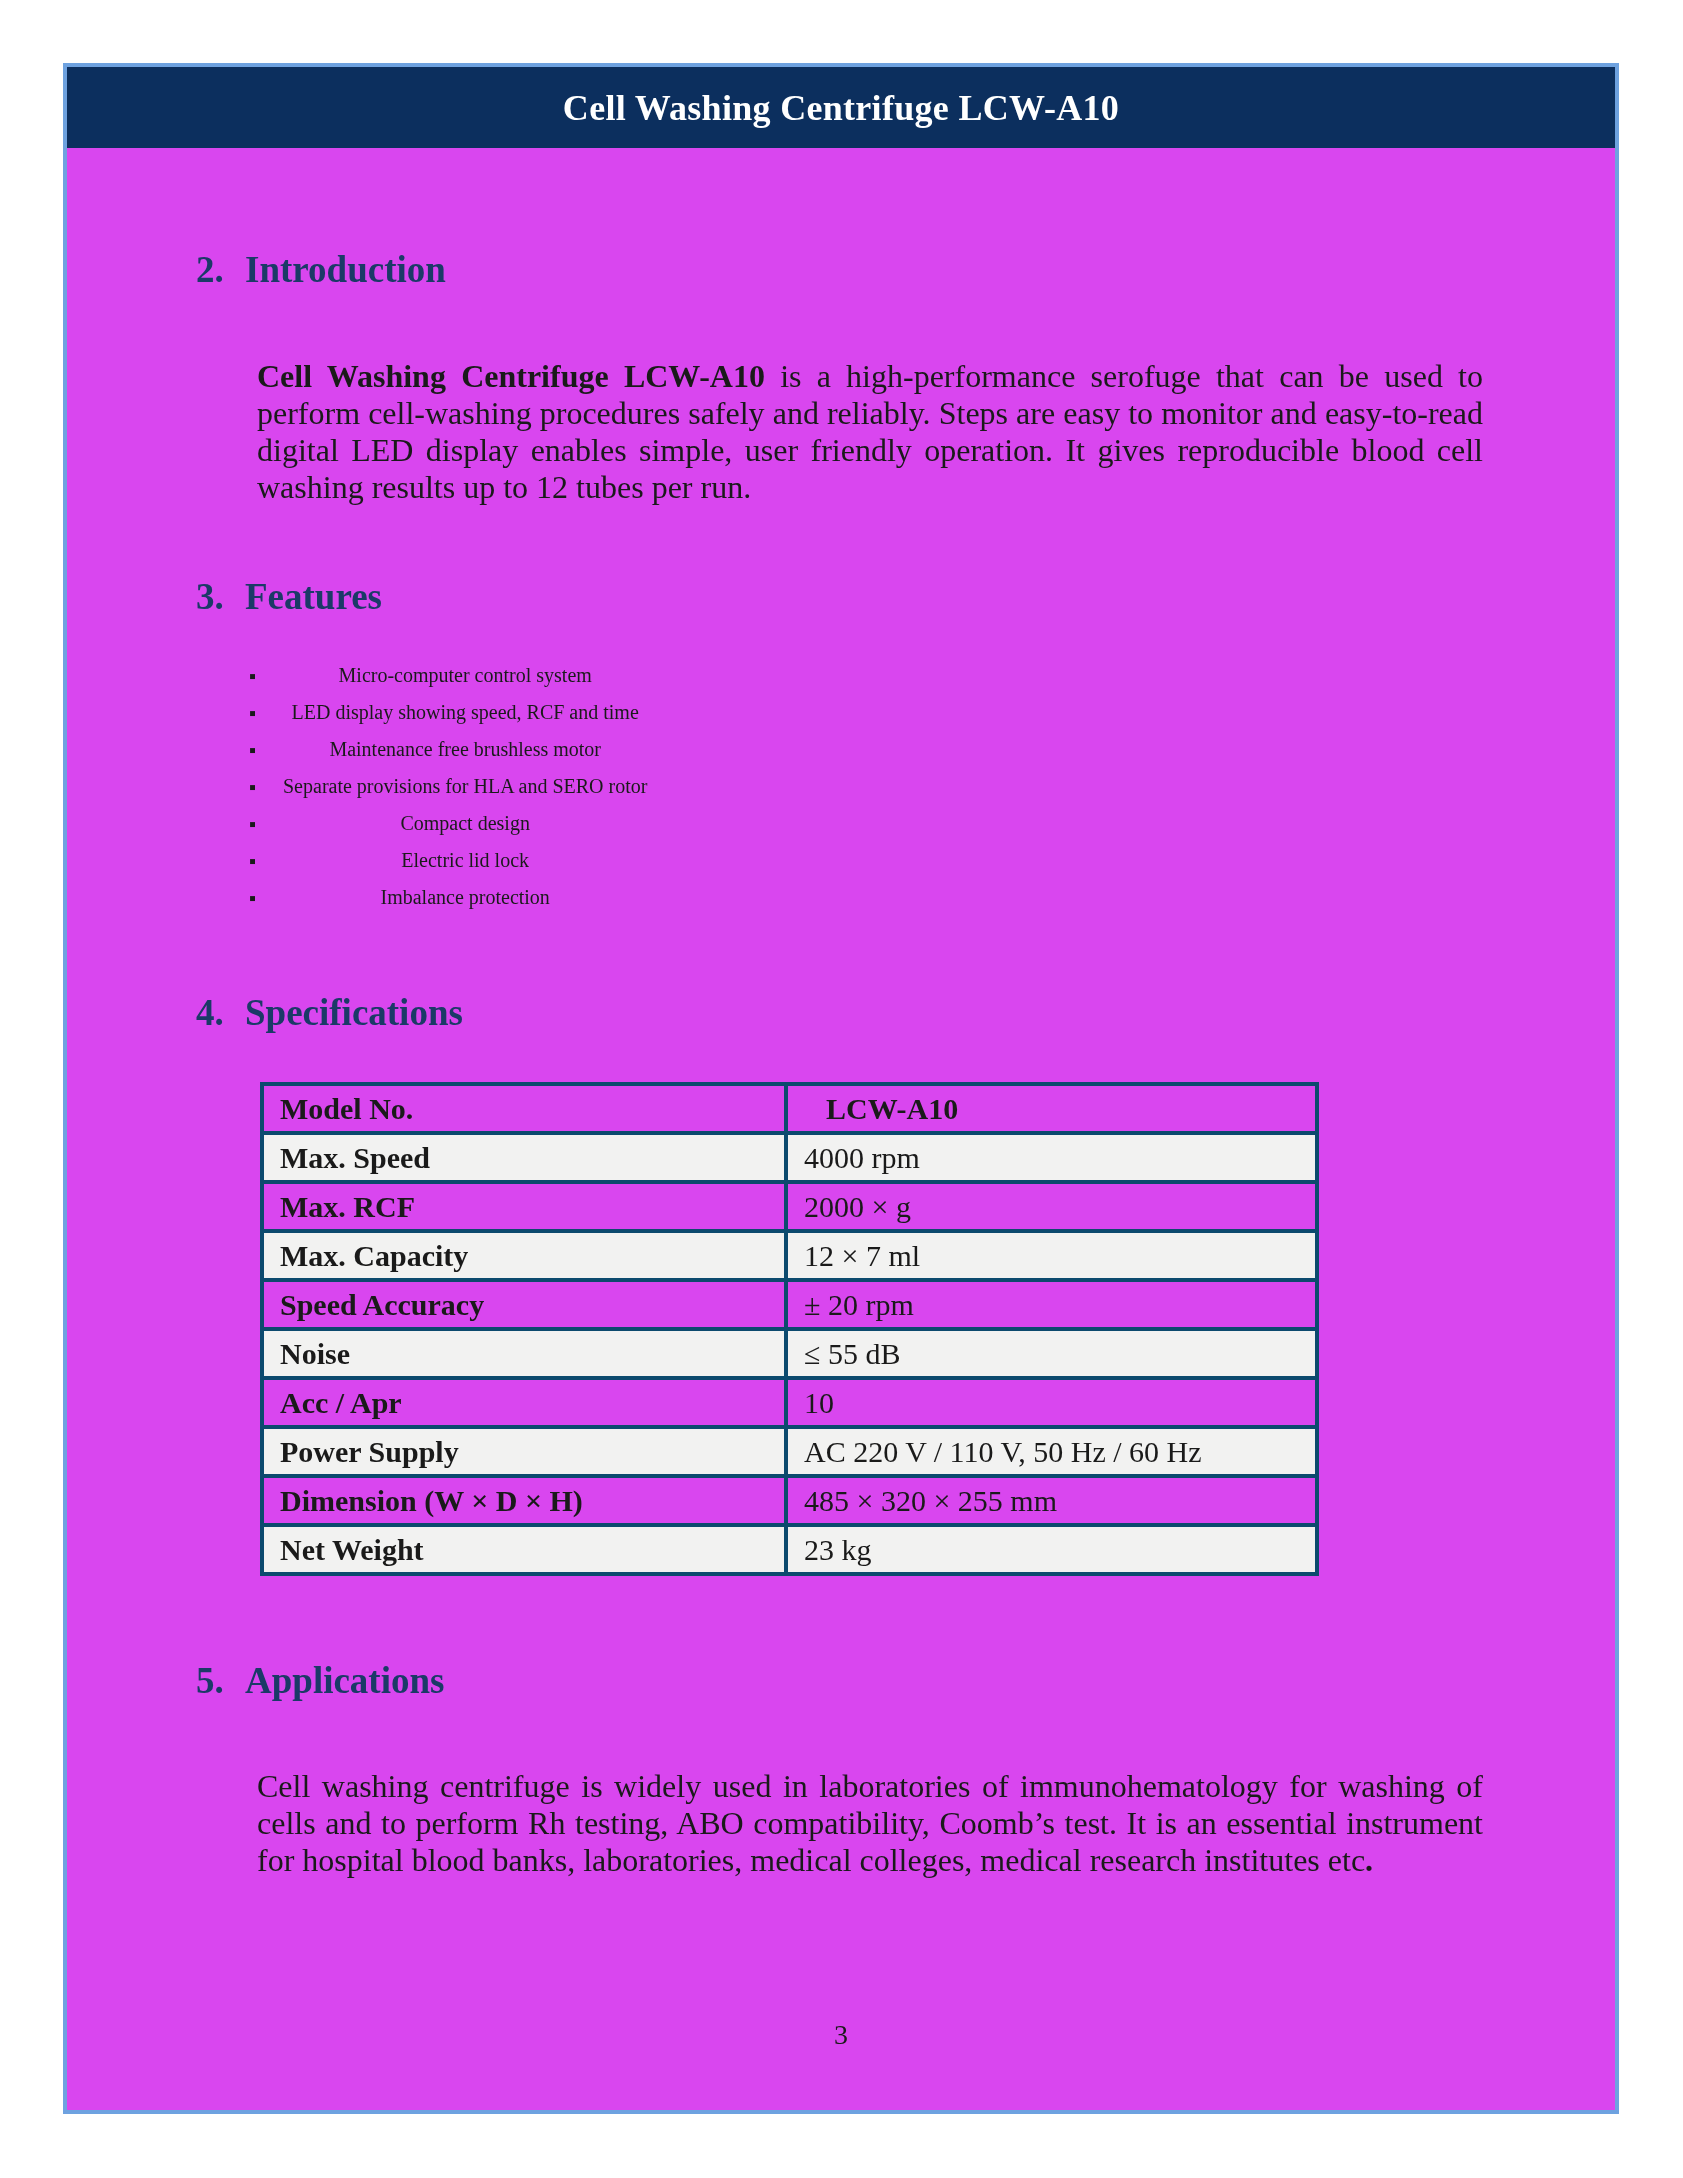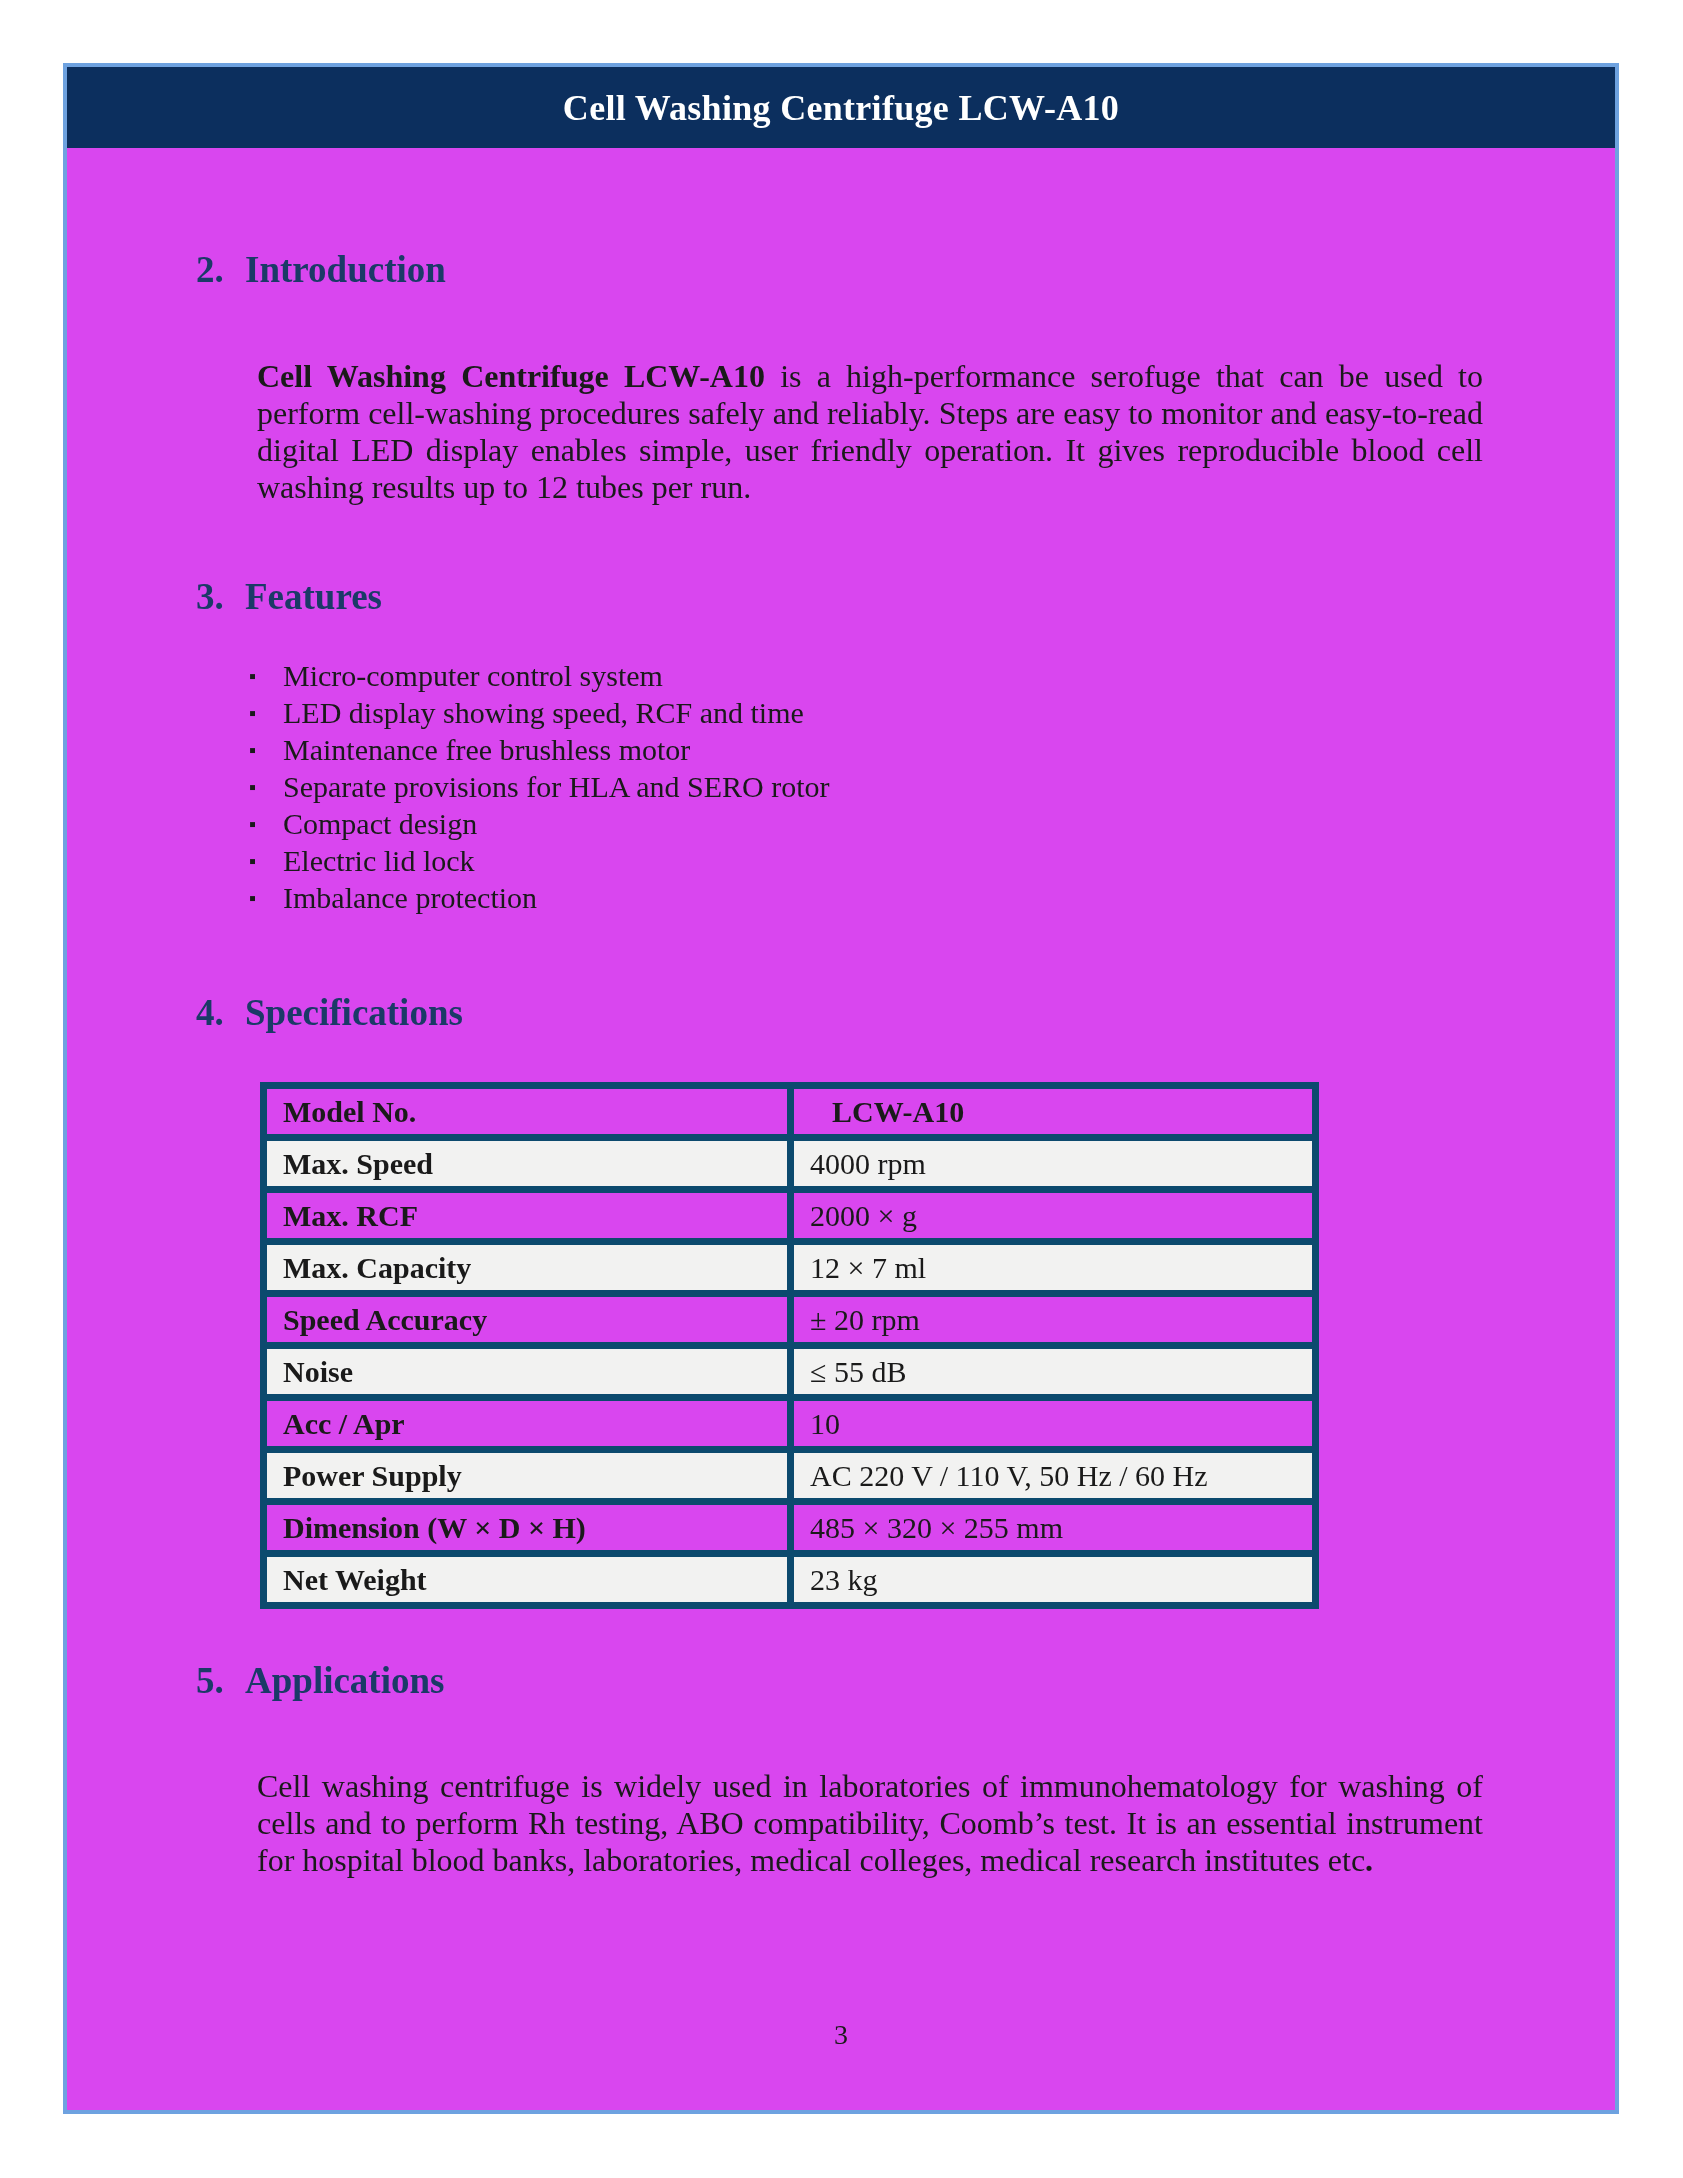--- a/index.html
+++ b/index.html
@@ -58,22 +58,23 @@
   }
   .para .lead { font-weight: bold; }
   .bold-dot { font-weight: bold; }
   .feature-list {
     position: absolute;
     left: 182px;
     top: 590px;
     margin: 0;
     padding: 0;
     list-style: none;
-    font-size: 30px;
+    font-size: 20px;
     line-height: 37px;
+    text-align: center;
   }
   .feature-list li {
     position: relative;
     padding-left: 34px;
   }
   .feature-list li::before {
     content: "▪";
     position: absolute;
     left: 0;
     top: 1px;
@@ -82,21 +83,21 @@
   }
   .spec-table {
     position: absolute;
     left: 193px;
     top: 1015px;
     width: 1059px;
     border-collapse: collapse;
     font-size: 30px;
   }
   .spec-table td {
-    border: 7px solid #0c4a6e;
+    border: 4px solid #0c4a6e;
     padding: 4px 12px 4px 16px;
     line-height: 37px;
     vertical-align: middle;
   }
   .spec-table td.label {
     width: 492px;
     font-weight: bold;
   }
   .spec-table tr:nth-child(even) td { background: #f2f2f1; }
   .spec-table td.v-bold { font-weight: bold; padding-left: 38px; }

